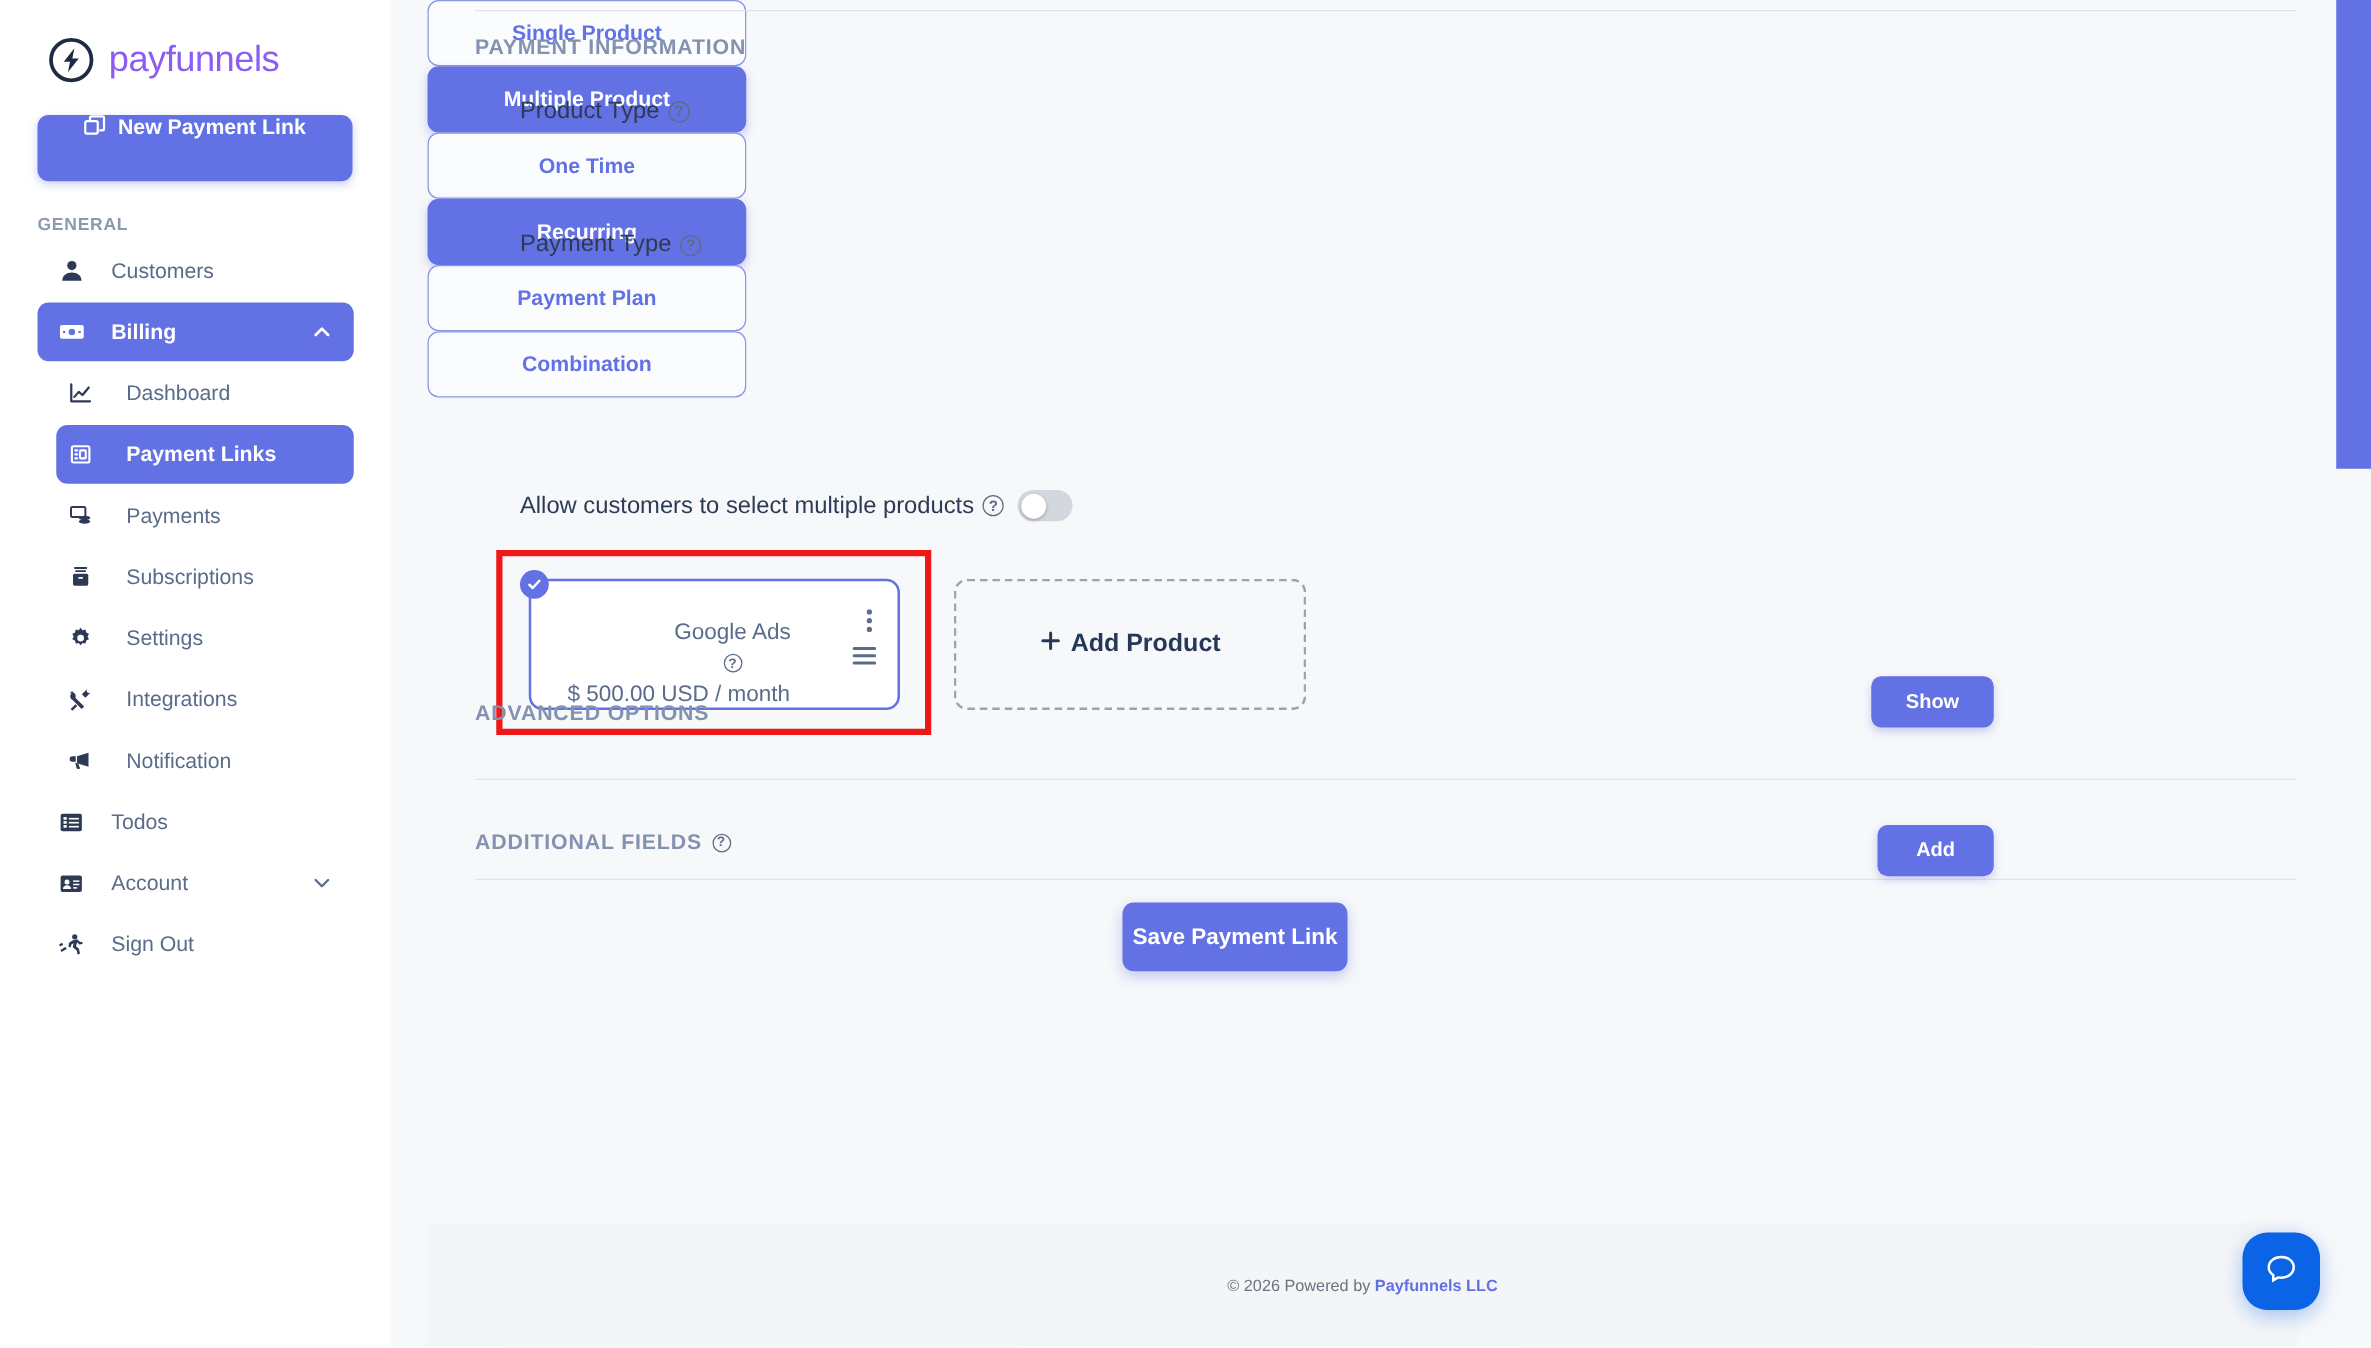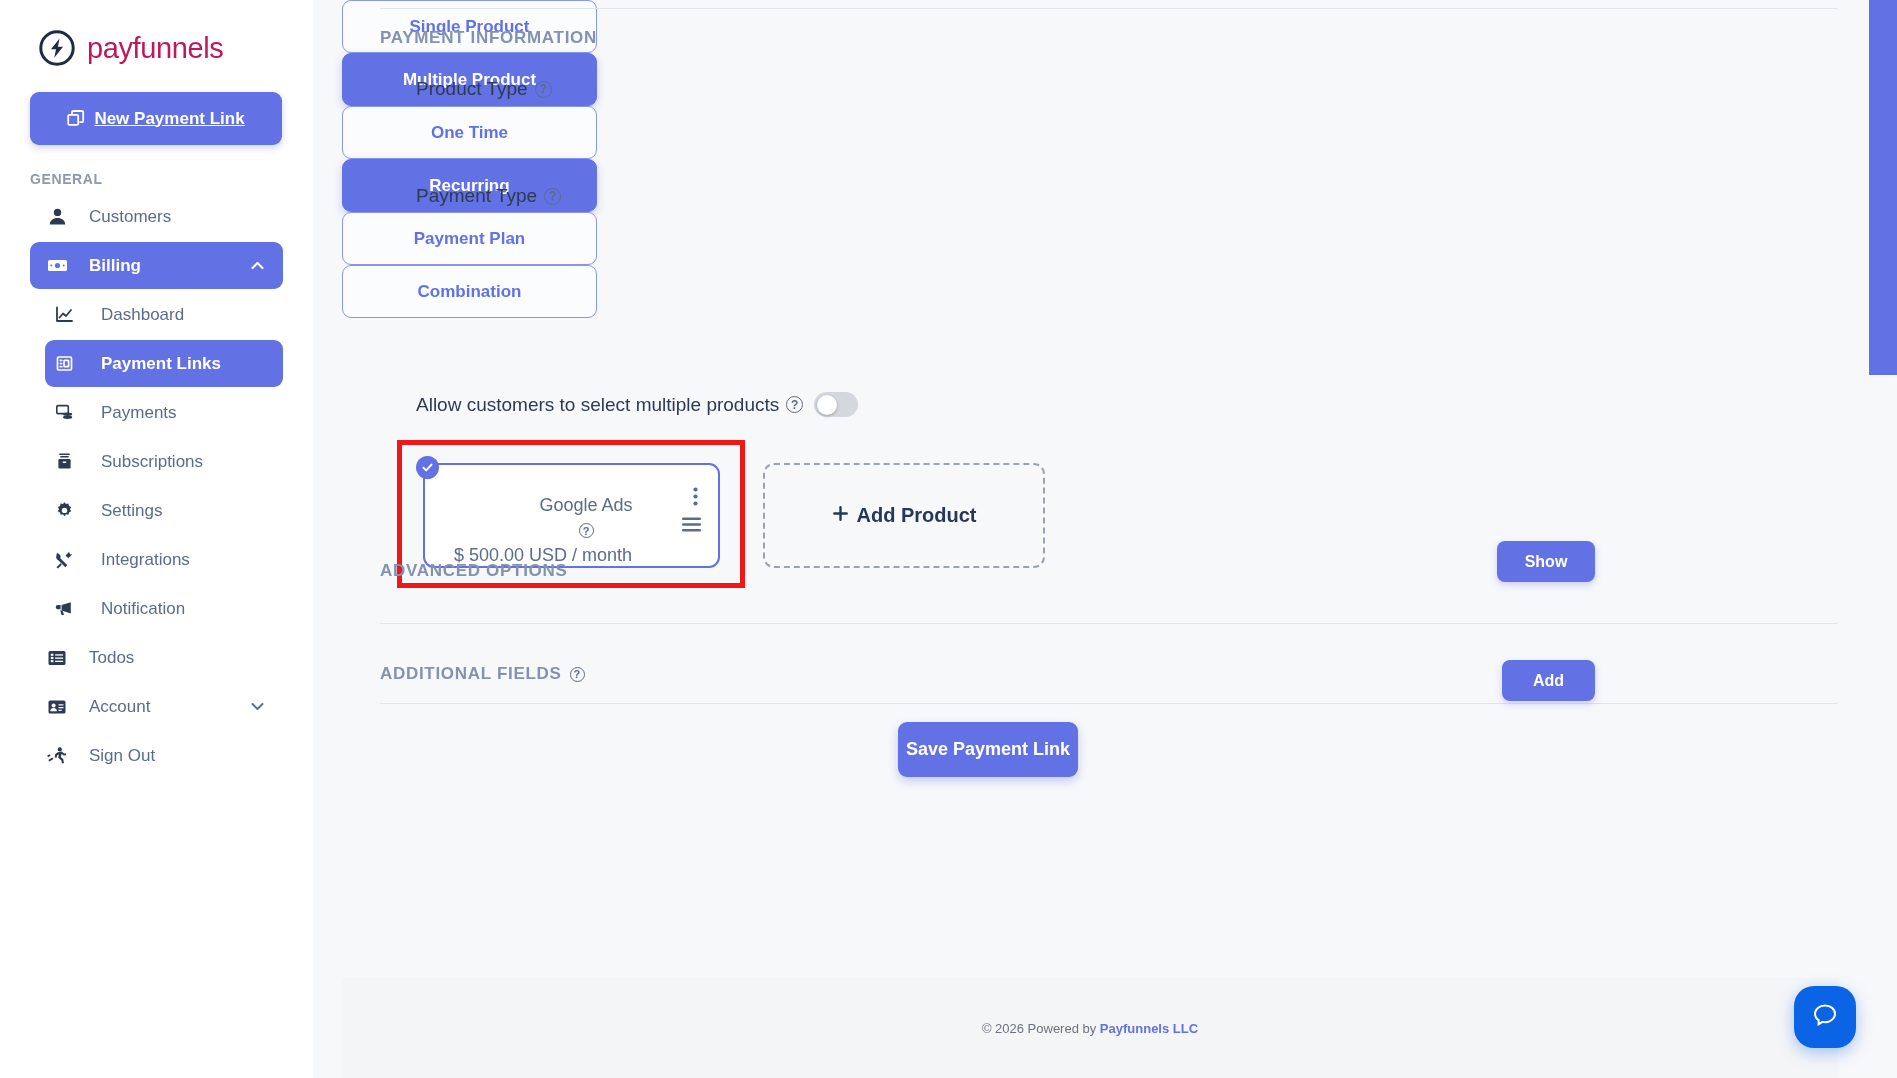--- a/index.html
+++ b/index.html
@@ -11,29 +11,28 @@
   }
   .app { position: relative; width: 1897px; height: 1078px; display: flex; }
 
   
   .sidebar {
     width: 313px; height: 1078px; background: #ffffff;
     flex: 0 0 313px; position: relative; overflow: hidden;
   }
   .brand { display: flex; align-items: center; gap: 11px; padding: 29px 0 0 38px; }
   .brand-mark { width: 38px; height: 38px; flex: 0 0 38px; }
-  .brand-name { font-size: 29px; color: #be185d; letter-spacing: -0.4px; }
+  .brand-name { font-size: 29px; color: #8b5cf6; letter-spacing: -0.4px; }
 
   .new-link-btn {
     margin: 25px 0 0 30px; width: 252px; height: 53px;
     background: #6271E3; color: #fff; border: none; border-radius: 9px;
     font-size: 17px; font-weight: bold; cursor: pointer;
-    display: flex; align-items: center; justify-content: center; gap: 9px;
+    display: flex; justify-content: center; gap: 9px;
     box-shadow: 0 3px 7px rgba(98,113,227,0.30);
-    text-decoration: underline;
   }
   .new-link-btn svg { display:block; }
 
   .nav-section-title {
     margin: 26px 0 6px 30px; font-size: 14px; font-weight: bold;
     letter-spacing: 0.6px; color: #8D99AE;
   }
 
   .nav-item {
     display: flex; align-items: center; height: 47px; margin: 2px 30px 2px 30px;

